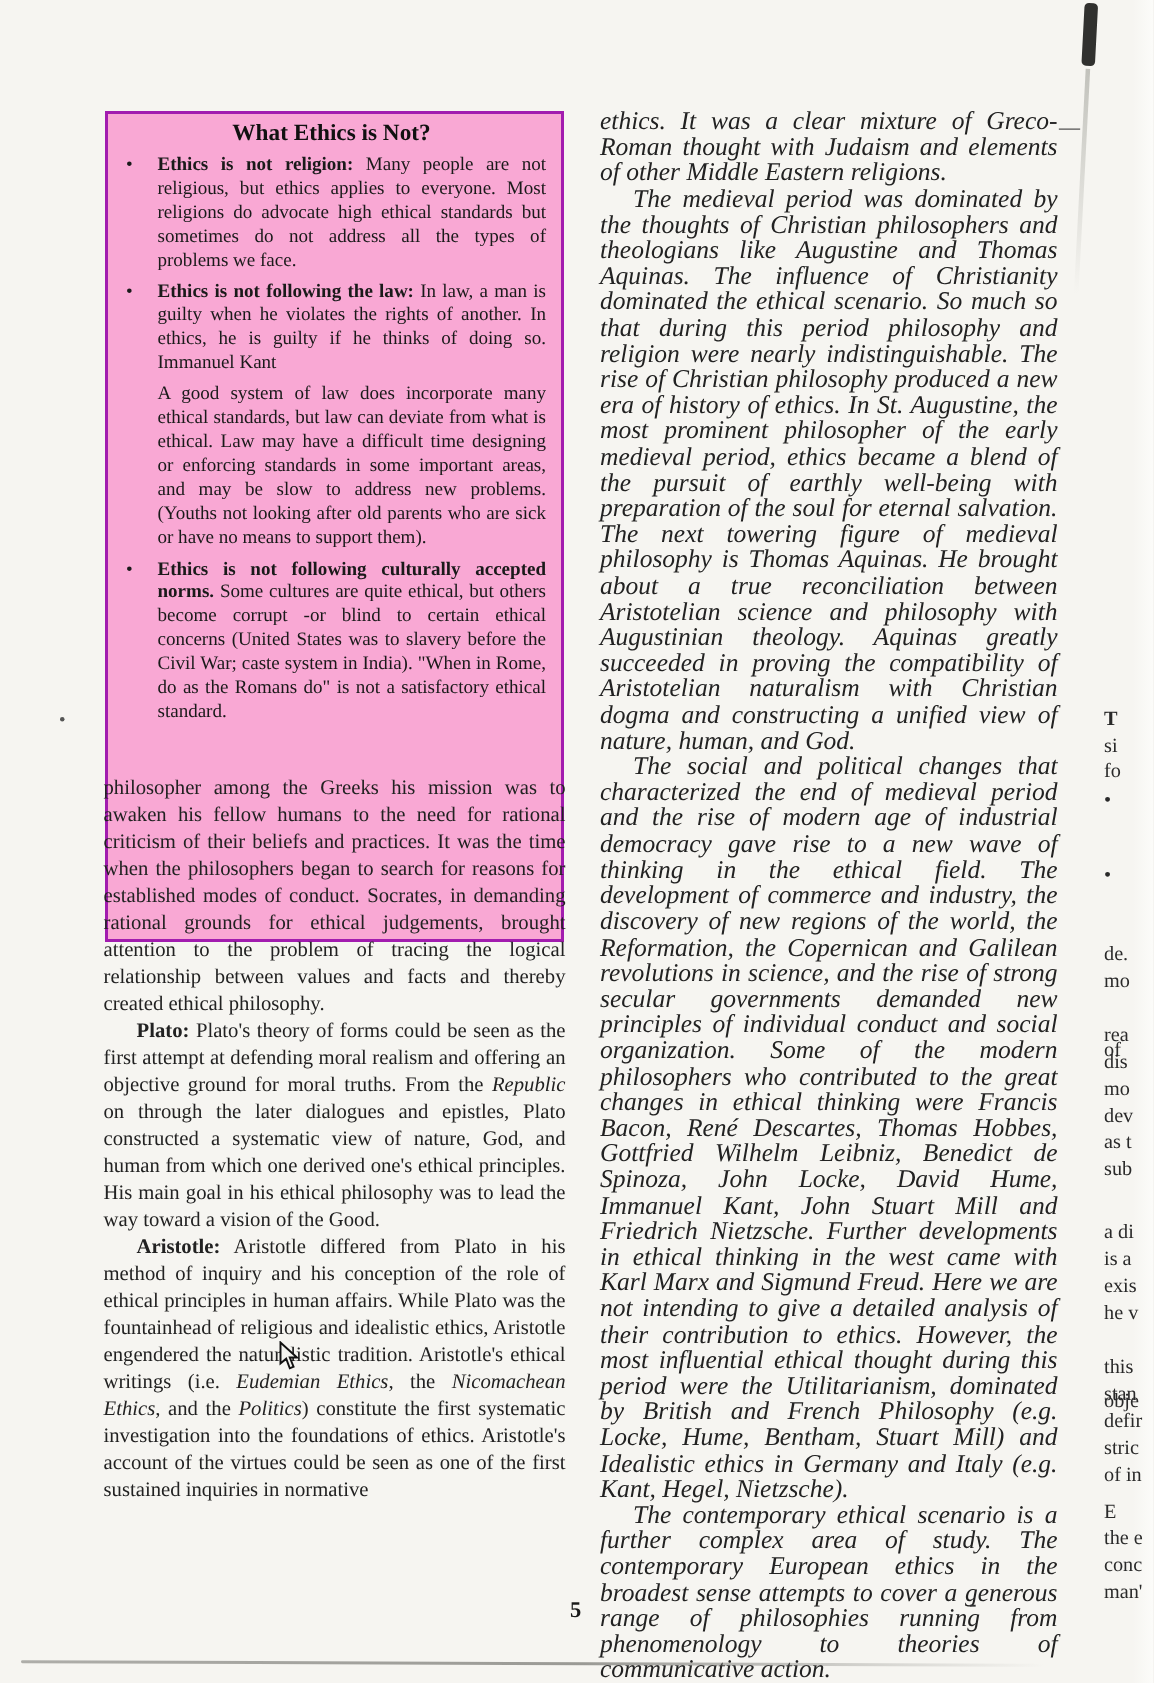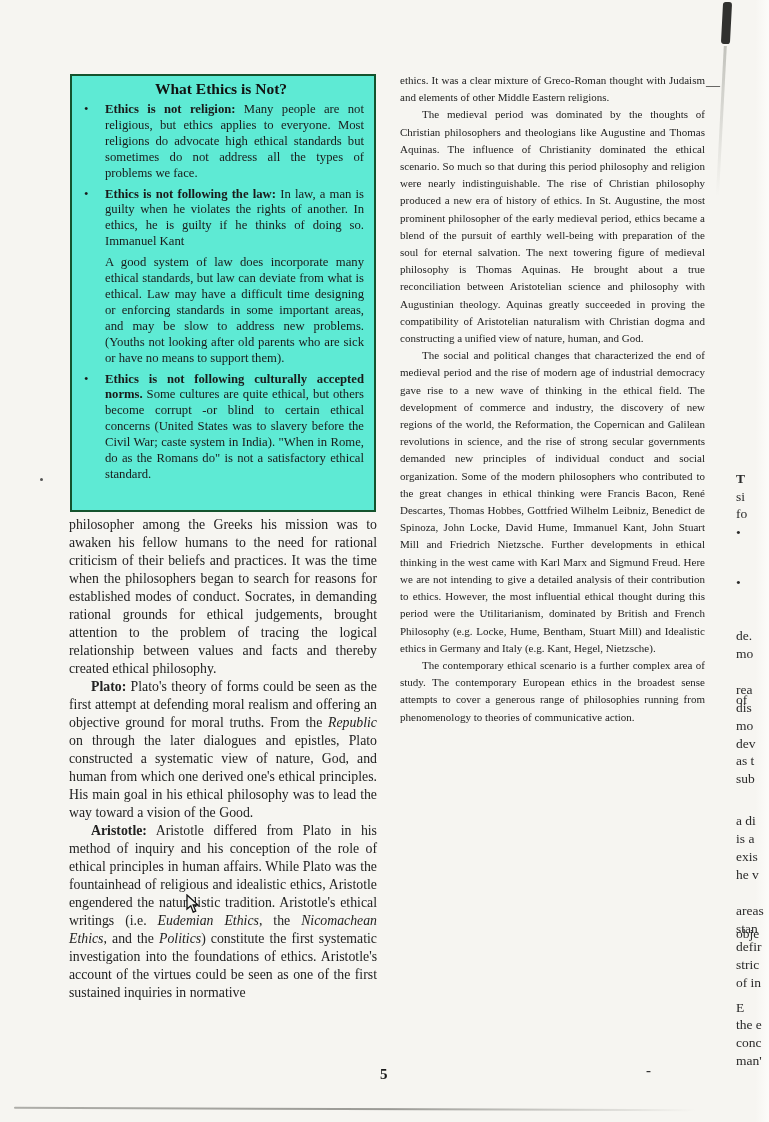--- a/index.html
+++ b/index.html
@@ -2,32 +2,32 @@
 <html><head>
 <meta charset="utf-8">
 <style>
   html,body{margin:0;padding:0;}
   body{width:769px;height:1122px;background:#e9e8e4;font-family:"Liberation Serif","DejaVu Serif",serif;}
   .page{position:relative;width:769px;height:1122px;background:#f6f5f1;overflow:hidden;color:#222;}
   
   .brand{position:absolute;left:400px;top:34px;width:300px;margin:0;text-align:center;
          font-size:27px;font-weight:bold;letter-spacing:2px;color:#151515;font-family:"Liberation Serif",serif;}
   
-  .ethics-box{position:absolute;left:70px;top:74px;width:306px;height:438px;box-sizing:border-box;
-              border:2px solid #14532d;background:#5eead4;padding:3px 10px 6px 6px;overflow:hidden;}
+  .ethics-box{position:absolute;left:70px;top:74px;width:306px;height:554px;box-sizing:border-box;
+              border:2px solid #a21caf;background:#f9a8d4;padding:3px 10px 6px 6px;overflow:hidden;}
   .ethics-box h2{margin:1px 0 4px 0;text-align:center;font-size:15.5px;color:#111;}
   .box-item{display:flex;font-size:12.7px;line-height:15.9px;text-align:justify;color:#1a1a1a;}
   .box-item + .box-item{margin-top:5px;}
   .box-item .bullet{flex:0 0 27px;padding-left:6px;box-sizing:border-box;}
   .box-item .item-text{flex:1;}
   .box-item b{font-weight:bold;}
   
   .col{position:absolute;text-align:justify;}
   .left-col{left:69px;top:516px;width:308px;font-size:13.8px;line-height:18px;}
-  .right-col{left:400px;top:72px;width:305px;font-size:11px;line-height:17.2px;}
+  .right-col{left:400px;top:72px;width:305px;font-size:17px;line-height:17.2px;font-style:italic;}
   .col p{margin:0;}
   .col p.indent{text-indent:22px;}
   .col b{font-weight:bold;}
   .col i{font-style:italic;}
   
   .edge{position:absolute;left:736px;top:0;width:33px;height:1122px;}
   .edge-frag{position:absolute;left:0;font-size:13.5px;color:#2a2a2a;white-space:nowrap;}
   .edge-frag.b{font-weight:bold;}
   
   .ink-mark{position:absolute;left:722px;top:2px;width:9px;height:42px;background:#31312f;border-radius:3px;transform:rotate(3deg);}
@@ -106,21 +106,21 @@
       <span class="edge-frag" style="top: 700px;">dis</span>
       <span class="edge-frag" style="top: 718px;">mo</span>
       <span class="edge-frag" style="top: 736px;">dev</span>
       <span class="edge-frag" style="top: 753px;">as t</span>
       <span class="edge-frag" style="top: 771px;">sub</span>
       <span class="edge-frag" style="top: 813px;">a di</span>
       <span class="edge-frag" style="top: 831px;">is a</span>
       <span class="edge-frag" style="top: 849px;">exis</span>
       <span class="edge-frag" style="top: 867px;">he v</span>
       <span class="edge-frag" style="top: 885px; margin-top: 41px;">obje</span>
-      <span class="edge-frag" style="top: 903px;">areas</span>
+      <span class="edge-frag" style="top: 903px;">this</span>
       <span class="edge-frag" style="top: 921px;">stan</span>
       <span class="edge-frag" style="top: 939px;">defir</span>
       <span class="edge-frag" style="top: 957px;">stric</span>
       <span class="edge-frag" style="top: 975px;">of in</span>
       <span class="edge-frag" style="top: 1000px;">E</span>
       <span class="edge-frag" style="top: 1017px;">the e</span>
       <span class="edge-frag" style="top: 1035px;">conc</span>
       <span class="edge-frag" style="top: 1053px;">man'</span>
     </div>
 

